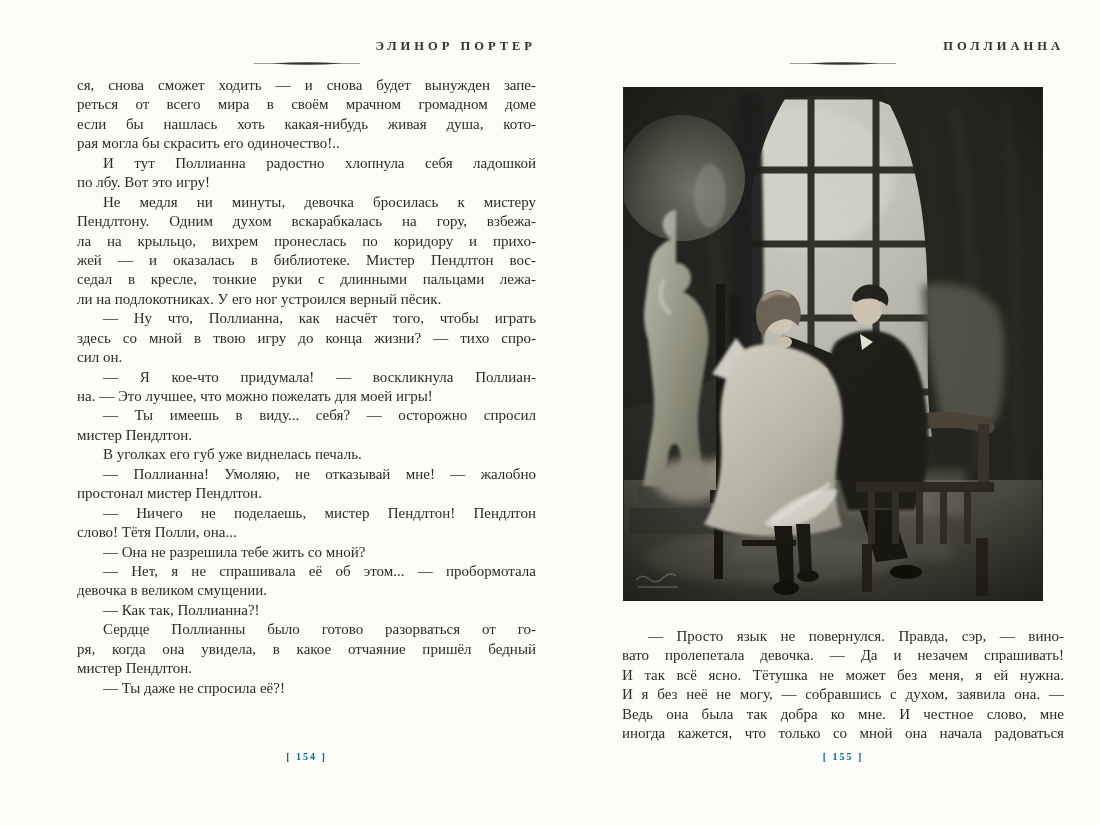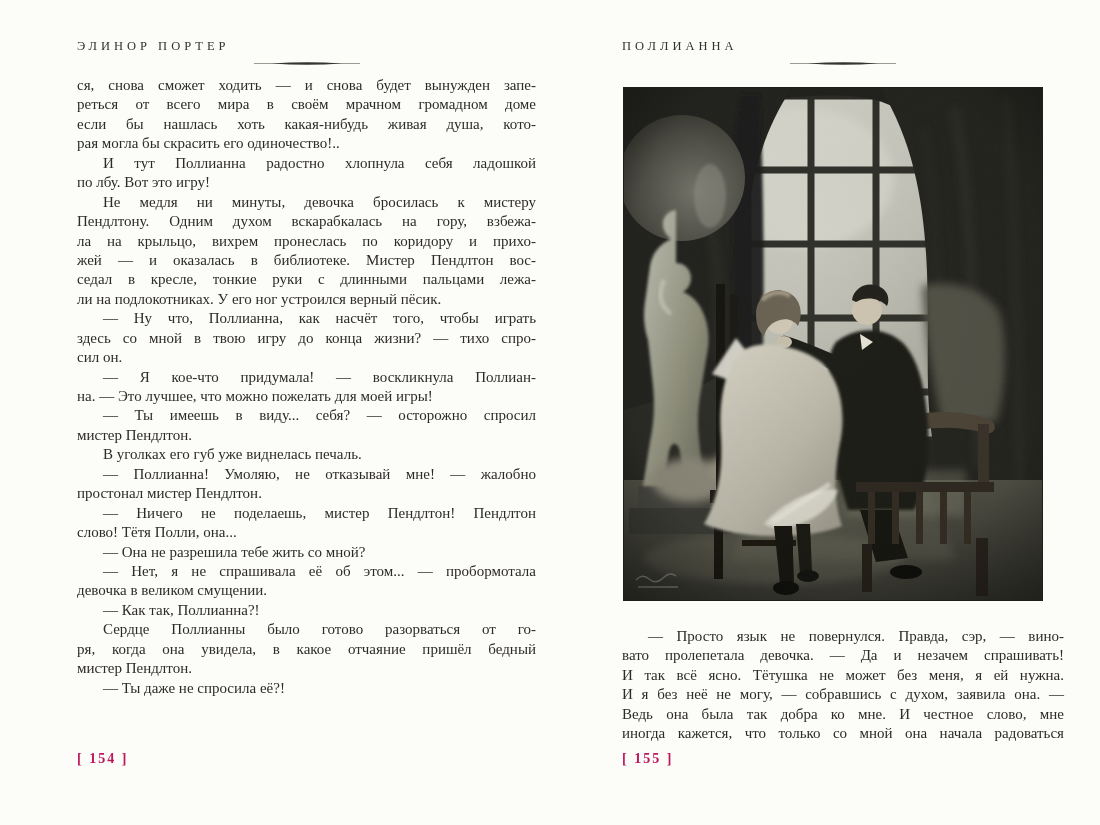--- a/index.html
+++ b/index.html
@@ -13,22 +13,22 @@
   .spread{position:relative;width:1100px;height:825px;}
   .page{position:absolute;top:0;height:825px;width:550px;}
   .page.left{left:0;}
   .page.right{left:550px;}
   .col{position:absolute;top:0;height:100%;}
   .page.left  .col{left:77px;width:459px;}
   .page.right .col{left:72px;width:442px;}
 
   .running-head{
     position:absolute;top:39px;left:0;right:0;
-    text-align:left;
-    font-size:12.5px;font-weight:400;letter-spacing:4px;
+    text-align:right;
+    font-size:12.5px;font-weight:700;letter-spacing:4px;
     color:#33312c;white-space:nowrap;
   }
   .head-rule{position:absolute;top:60px;left:50%;transform:translateX(-50%);display:block;}
 
   .text-block{
     position:absolute;left:0;right:0;
     font-size:15px;
     color:#2d2b27;
   }
   .page.left  .text-block{top:76px;}
@@ -39,22 +39,23 @@
     text-align:justify;
     -moz-text-align-last:justify;
     text-align-last:justify;
     white-space:nowrap;
   }
   .line.end{text-align-last:left;-moz-text-align-last:left;}
   .line.indent{text-indent:26px;}
 
   .folio{
     position:absolute;top:751px;left:0;right:0;
-    font-size:14px;font-weight:600;letter-spacing:2px;
-    color:#be185d;
+    text-align:center;
+    font-size:10px;font-weight:600;letter-spacing:2px;
+    color:#0369a1;
   }
 
   .plate{
     position:absolute;left:73px;top:87px;
     width:418px;height:512px;
     border:1.5px solid #1e1e1b;
     margin:0;padding:0;
     background:#2a2a26;
   }
   .plate svg{display:block;}

